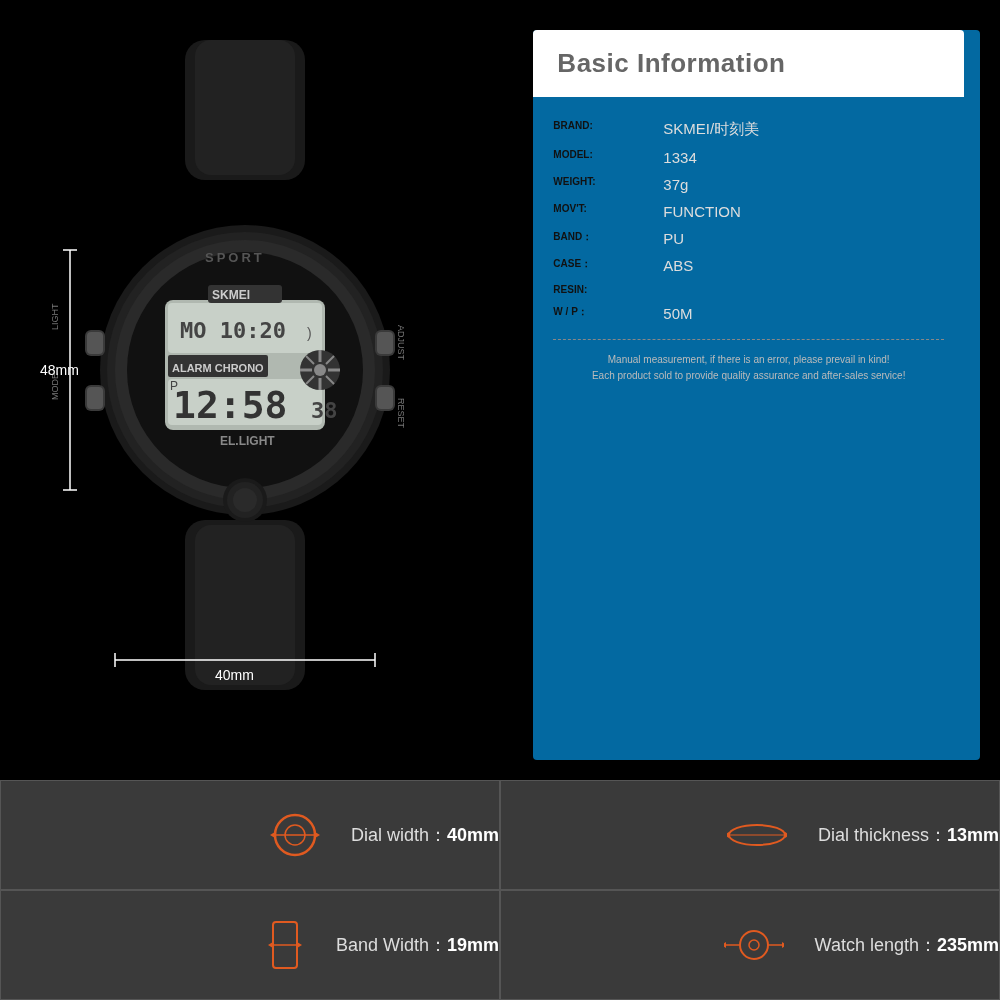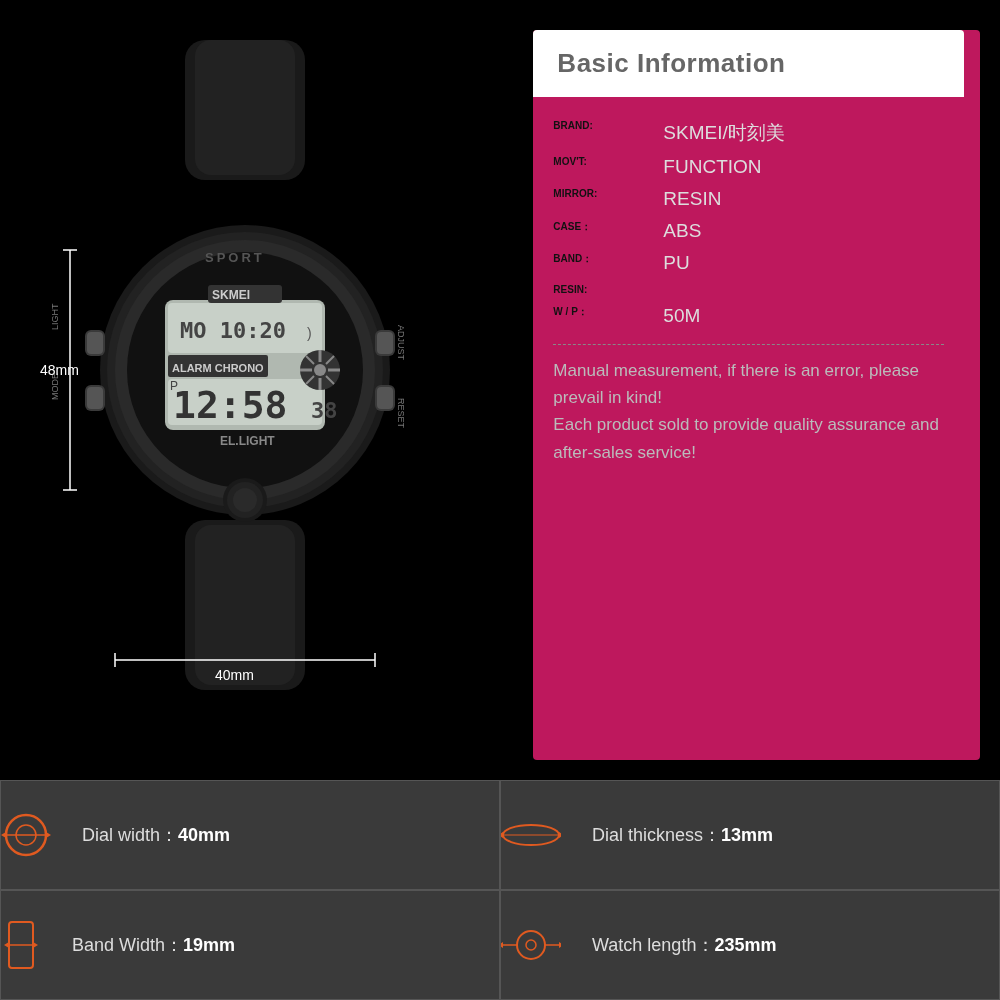--- a/index.html
+++ b/index.html
@@ -33,21 +33,21 @@
       position: relative;
       display: flex;
       align-items: center;
       justify-content: center;
     }
 
     
     .info-panel {
       width: 452px;
       margin: 30px 20px 20px 0;
-      background: #be185d;
+      background: #0369a1;
       border-radius: 4px;
       padding: 0 16px 20px 0;
       position: relative;
     }
 
     .info-title-bar {
       background: #fff;
       padding: 18px 24px;
       margin-bottom: 18px;
       border-radius: 4px 4px 0 0;
@@ -69,54 +69,55 @@
       font-size: 15px;
     }
     .info-label {
       font-weight: bold;
       color: #111;
       min-width: 110px;
       font-size: 10px;
     }
     .info-value {
       color: #ddd;
-      font-size: 19px;
+      font-size: 15px;
       flex: 1;
     }
     .info-divider {
       border: none;
       border-top: 1px dashed #888;
       margin: 12px 20px;
     }
     .info-disclaimer {
       padding: 0 20px;
-      font-size: 17px;
+      font-size: 10px;
       color: #bbb;
       line-height: 1.6;
+      text-align: center;
     }
 
     
     .bottom-section {
       width: 100%;
       height: 220px;
       display: flex;
       flex-direction: column;
       gap: 0;
     }
     .bottom-row {
       display: flex;
       height: 110px;
     }
     .measure-card {
       flex: 1;
       background: #3a3a3a;
       border: 1px solid #555;
       display: flex;
       align-items: center;
-      justify-content: flex-start;
+      justify-content: flex-end;
       gap: 31px;
     }
     .measure-text {
       font-size: 18px;
       color: #ddd;
     }
     .measure-text strong {
       color: #fff;
     }
   </style>
@@ -215,34 +216,38 @@
       <div class="info-title-bar">
         <div class="info-title">Basic Information</div>
       </div>
       <div class="info-table">
 
       <div class="info-row">
             <span class="info-label">BRAND:</span>
             <span class="info-value">SKMEI/时刻美</span>
           </div>
           <div class="info-row">
+            <span class="info-label">MODEL:</span>
+            <span class="info-value">1334</span>
+          </div>
+          <div class="info-row">
+            <span class="info-label">WEIGHT:</span>
+            <span class="info-value">37g</span>
+          </div>
+          <div class="info-row">
             <span class="info-label">MOV'T:</span>
             <span class="info-value">FUNCTION</span>
           </div>
           <div class="info-row">
-            <span class="info-label">MIRROR:</span>
-            <span class="info-value">RESIN</span>
+            <span class="info-label">BAND：</span>
+            <span class="info-value">PU</span>
           </div>
           <div class="info-row">
             <span class="info-label">CASE：</span>
             <span class="info-value">ABS</span>
-          </div>
-          <div class="info-row">
-            <span class="info-label">BAND：</span>
-            <span class="info-value">PU</span>
           </div>
           <div class="info-row">
             <span class="info-label">RESIN:</span>
           </div>
           <div class="info-row">
             <span class="info-label">W / P：</span>
             <span class="info-value">50M</span>
           </div>
         </div>
       <hr class="info-divider">

